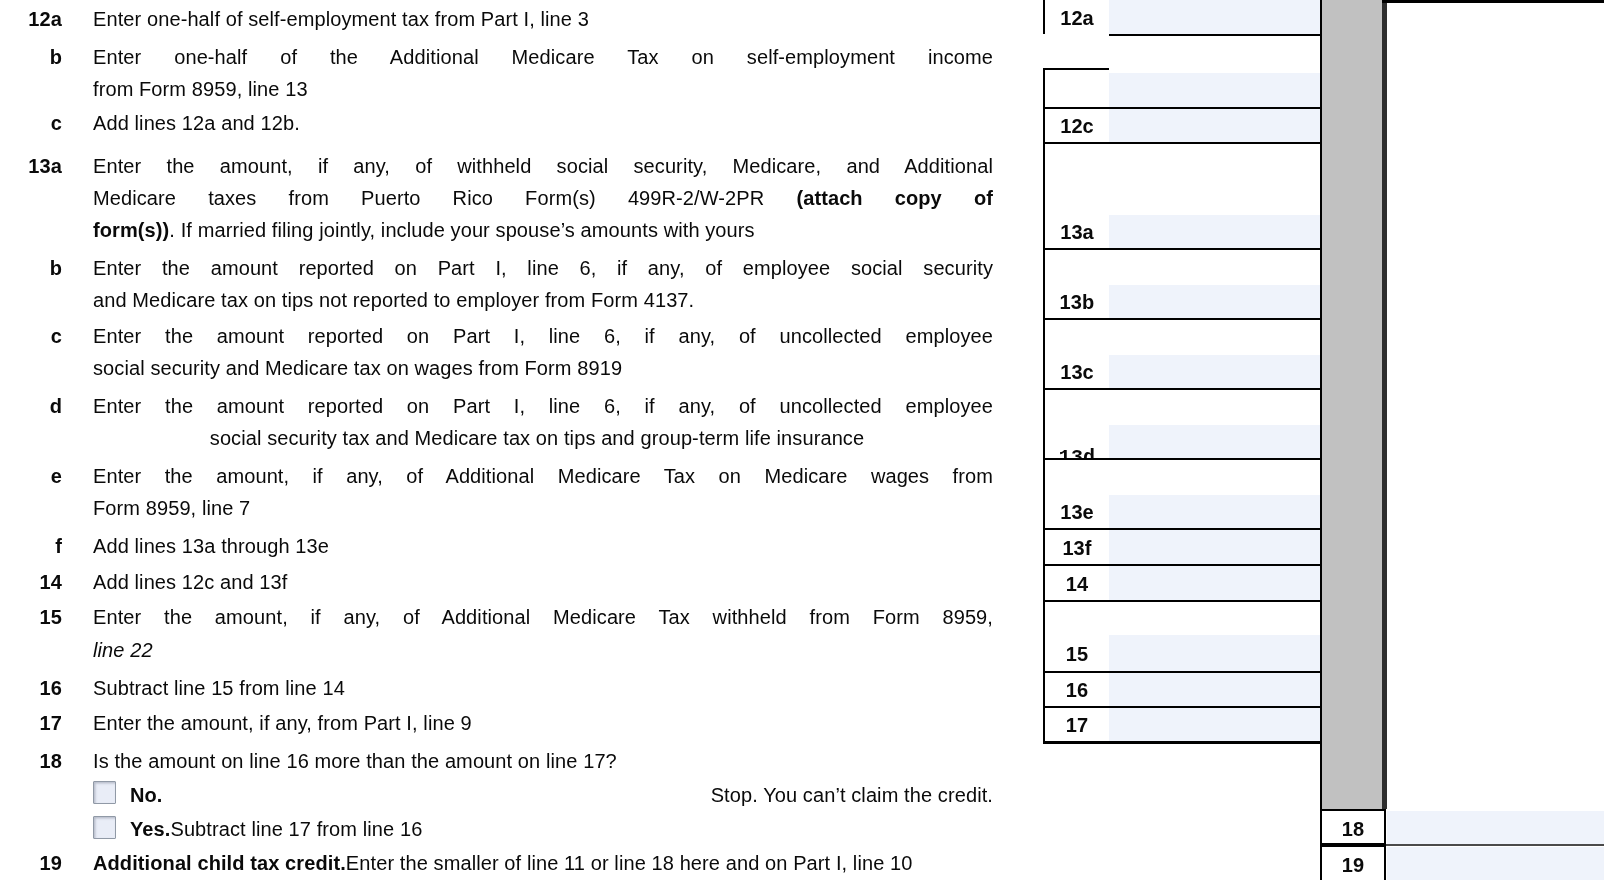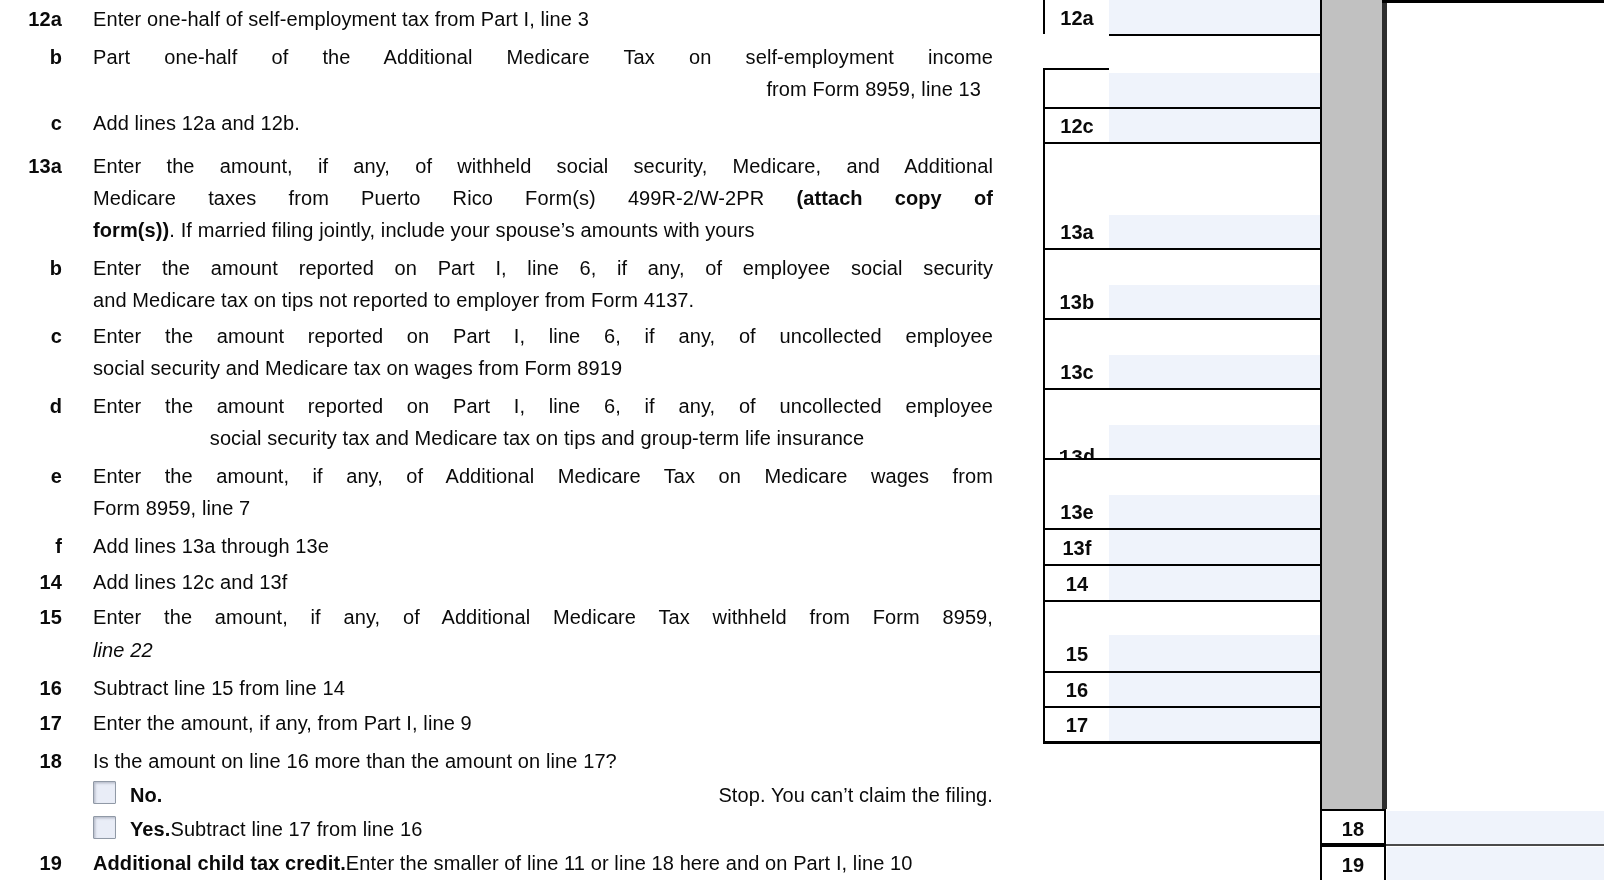--- a/index.html
+++ b/index.html
@@ -43,22 +43,22 @@
 
   <div style="position:absolute;left:1382px;top:0;width:222px;height:3px;background:#000;"></div>
 
   <div style="position:absolute;left:1384px;top:844px;width:220px;height:2px;background:var(--divider);"></div>
 <div class="gut" style="top: 3px;">12a</div>
     <div class="tline" style="top: 3px; left: 93px; width: 900px;">
       <span>Enter one-half of self-employment tax from Part I, line 3</span>
       <span class="leader"></span>
     </div>
     <div class="gut" style="top: 41px;">b</div>
-    <div class="tline just" style="top: 41px; left: 93px; width: 900px;"><span>Part one-half of the Additional Medicare Tax on self-employment income</span></div>
-    <div class="tline" style="top: 73px; left: 93px; width: 900px; justify-content: flex-end;">
+    <div class="tline just" style="top: 41px; left: 93px; width: 900px;"><span>Enter one-half of the Additional Medicare Tax on self-employment income</span></div>
+    <div class="tline" style="top: 73px; left: 93px; width: 900px;">
       <span>from Form 8959, line 13</span>
       <span class="leader"></span>
     </div>
     <div class="gut" style="top: 107px;">c</div>
     <div class="tline" style="top: 107px; left: 93px; width: 900px;">
       <span>Add lines 12a and 12b.</span>
       <span class="leader"></span>
     </div>
     <div class="gut" style="top: 150px;">13a</div>
     <div class="tline just" style="top: 150px; left: 93px; width: 900px;"><span>Enter the amount, if any, of withheld social security, Medicare, and Additional</span></div>
@@ -118,21 +118,21 @@
       <span>Enter the amount, if any, from Part I, line 9</span>
       <span class="leader"></span>
     </div>
     <div class="gut" style="top: 745px;">18</div>
     <div class="tline" style="top: 745px; left: 93px; width: 900px;">
       <span>Is the amount on line 16 more than the amount on line 17?</span>
     </div>
     <div class="cbx" style="top: 781px;"></div>
     <div class="tline" style="top: 779px; left: 130px; width: 863px; justify-content: space-between;">
       <span class="b">No.</span>
-      <span> Stop. You can’t claim the filing.</span>
+      <span> Stop. You can’t claim the credit.</span>
     </div>
     <div class="cbx" style="top: 816px;"></div>
     <div class="tline" style="top: 813px; left: 130px; width: 1173px;">
       <span class="b">Yes.</span>
       <span> Subtract line 17 from line 16</span>
       <span class="leader"></span>
     </div>
     <div class="gut" style="top: 847px;">19</div>
     <div class="tline" style="top: 847px; left: 93px; width: 1210px;">
       <span class="b">Additional child tax credit.</span>

